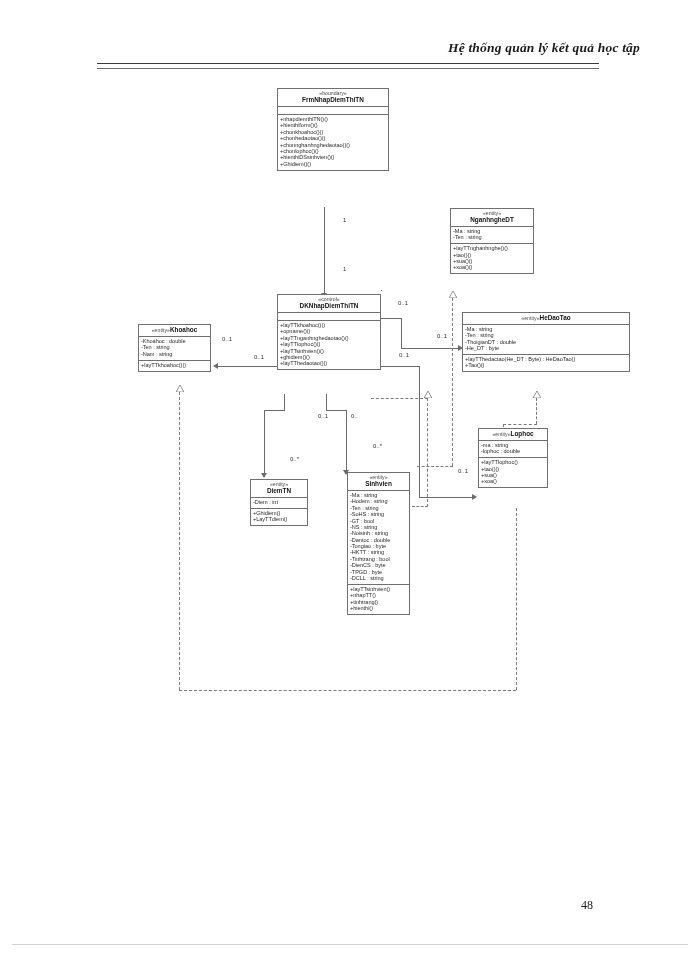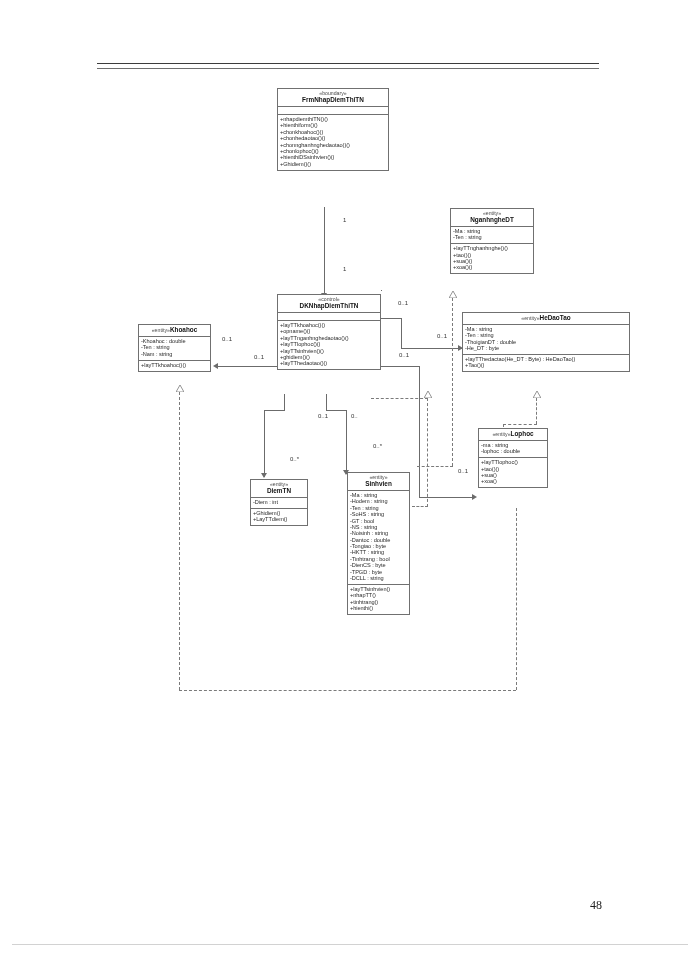--- a/index.html
+++ b/index.html
@@ -39,21 +39,20 @@
     border-top: 1.6px solid #3c3c3c;
     border-bottom: 1.2px solid #6e6e6e;
   }
   #page-number {
     position: absolute;
     left: 581px;
     top: 898px;
     font-family: "Liberation Serif", serif;
     font-size: 12px;
     color: #1d1d1d;
-    margin-left: 9px;
   }
   #footer-rule {
     position: absolute;
     left: 12px;
     top: 944px;
     width: 676px;
     height: 0;
     border-top: 1px solid #d2d2d2;
   }
 
@@ -160,20 +159,21 @@
     width: 7px;
     height: 6px;
   }
   .tri svg { display: block; }
 </style>
 </head>
 <body>
 
 <div id="page">
 
+  <div id="header-title">Hệ thống quản lý kết quả học tập</div>
   <div id="header-rule"></div>
 
   <div class="ln v" style="left:324px; top:207px; height:91px;"></div>
   <div class="arrow down" style="left:321px; top:293px;"></div>
   <div class="mult" style="left:343px; top:217px;">1</div>
   <div class="mult" style="left:343px; top:266px;">1</div>
 
   <div class="ln h" style="left:216px; top:366px; width:62px;"></div>
   <div class="arrow left" style="left:213px; top:363px;"></div>
   <div class="mult" style="left:222px; top:336px;">0..1</div>

